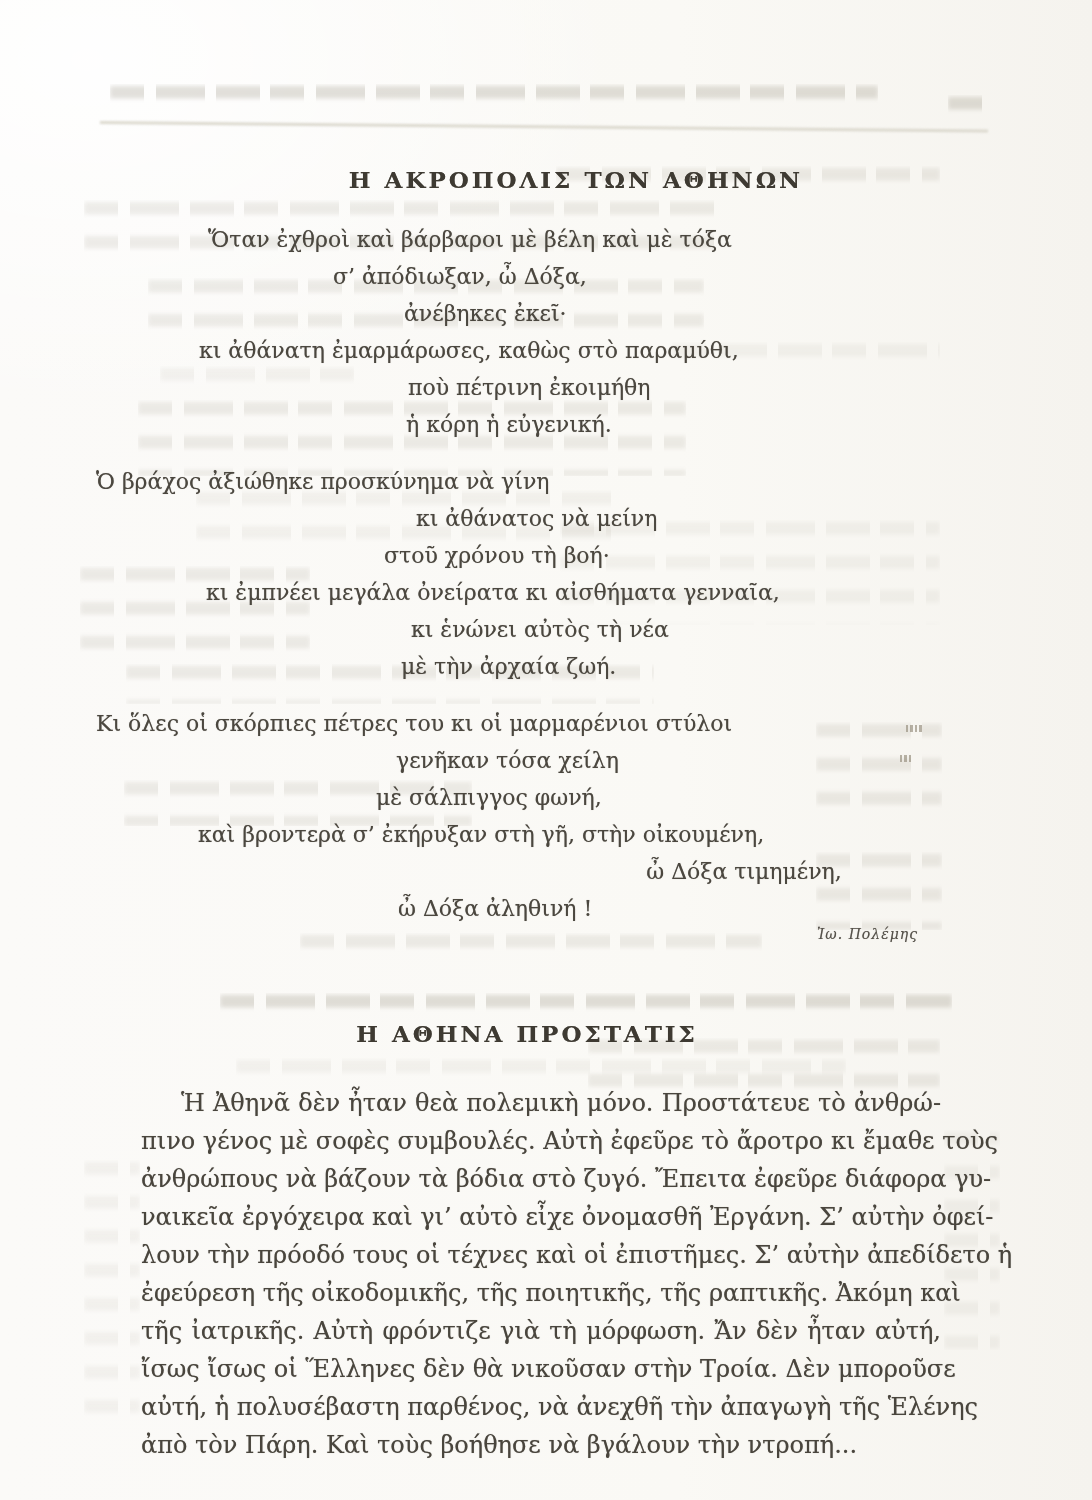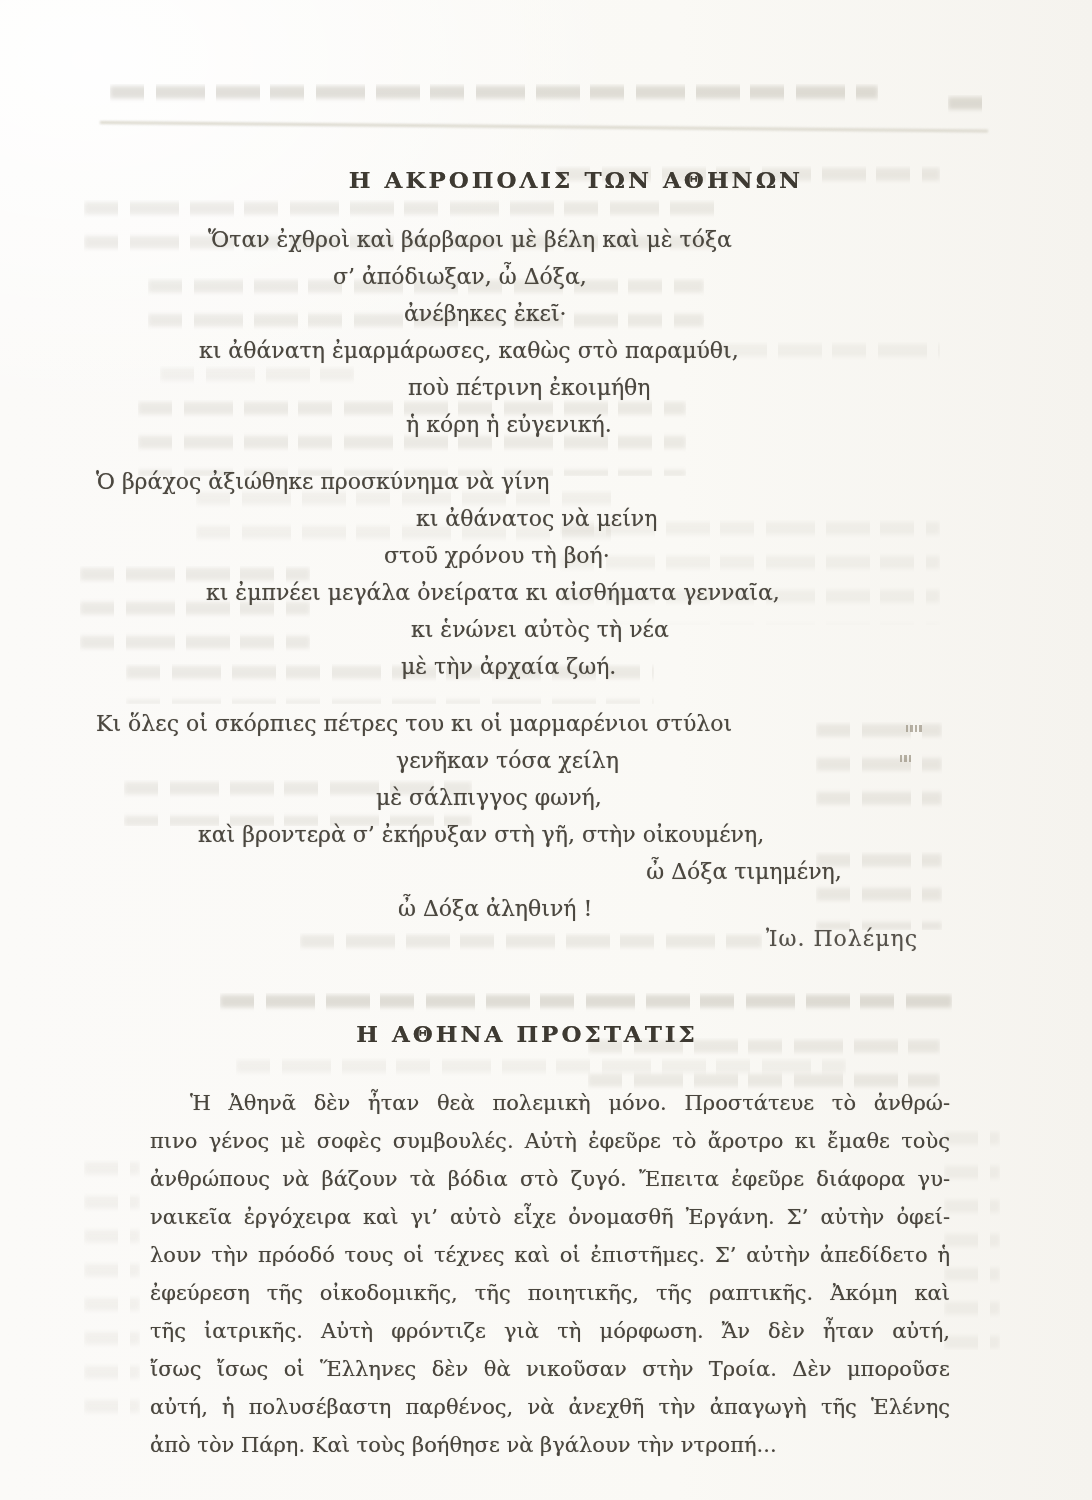--- a/index.html
+++ b/index.html
@@ -34,28 +34,28 @@
   .poem{
     position:absolute;left:0;top:221px;width:1092px;
     font-size:22px;color:#4b473f;
     text-shadow:0 0 .7px rgba(75,71,63,.55);
   }
   .pline{line-height:37px;height:37px;white-space:pre;margin-left:16px;}
   .stanza.s2,.stanza.s3{margin-top:20px;}
 
   .signature{
     position:absolute;left:600px;top:926px;width:318px;
-    text-align:right;font-size:22px;
+    text-align:right;font-style:italic;font-size:14px;
     letter-spacing:1px;color:#55514a;
     text-shadow:0 0 .7px rgba(85,81,74,.5);
   }
 
   .prose{
-    position:absolute;left:150px;top:1084px;width:800px;
-    font-size:21px;color:#49453d;
+    position:absolute;left:141px;top:1084px;width:800px;
+    font-size:24px;color:#49453d;
     text-shadow:0 0 .7px rgba(73,69,61,.55);
   }
   .prose .line{
     line-height:38px;height:38px;
     text-align:justify;text-align-last:justify;
     white-space:nowrap;
   }
   .prose .line.first{text-indent:40px;}
   .prose .line.last{text-align:left;text-align-last:left;}
 

